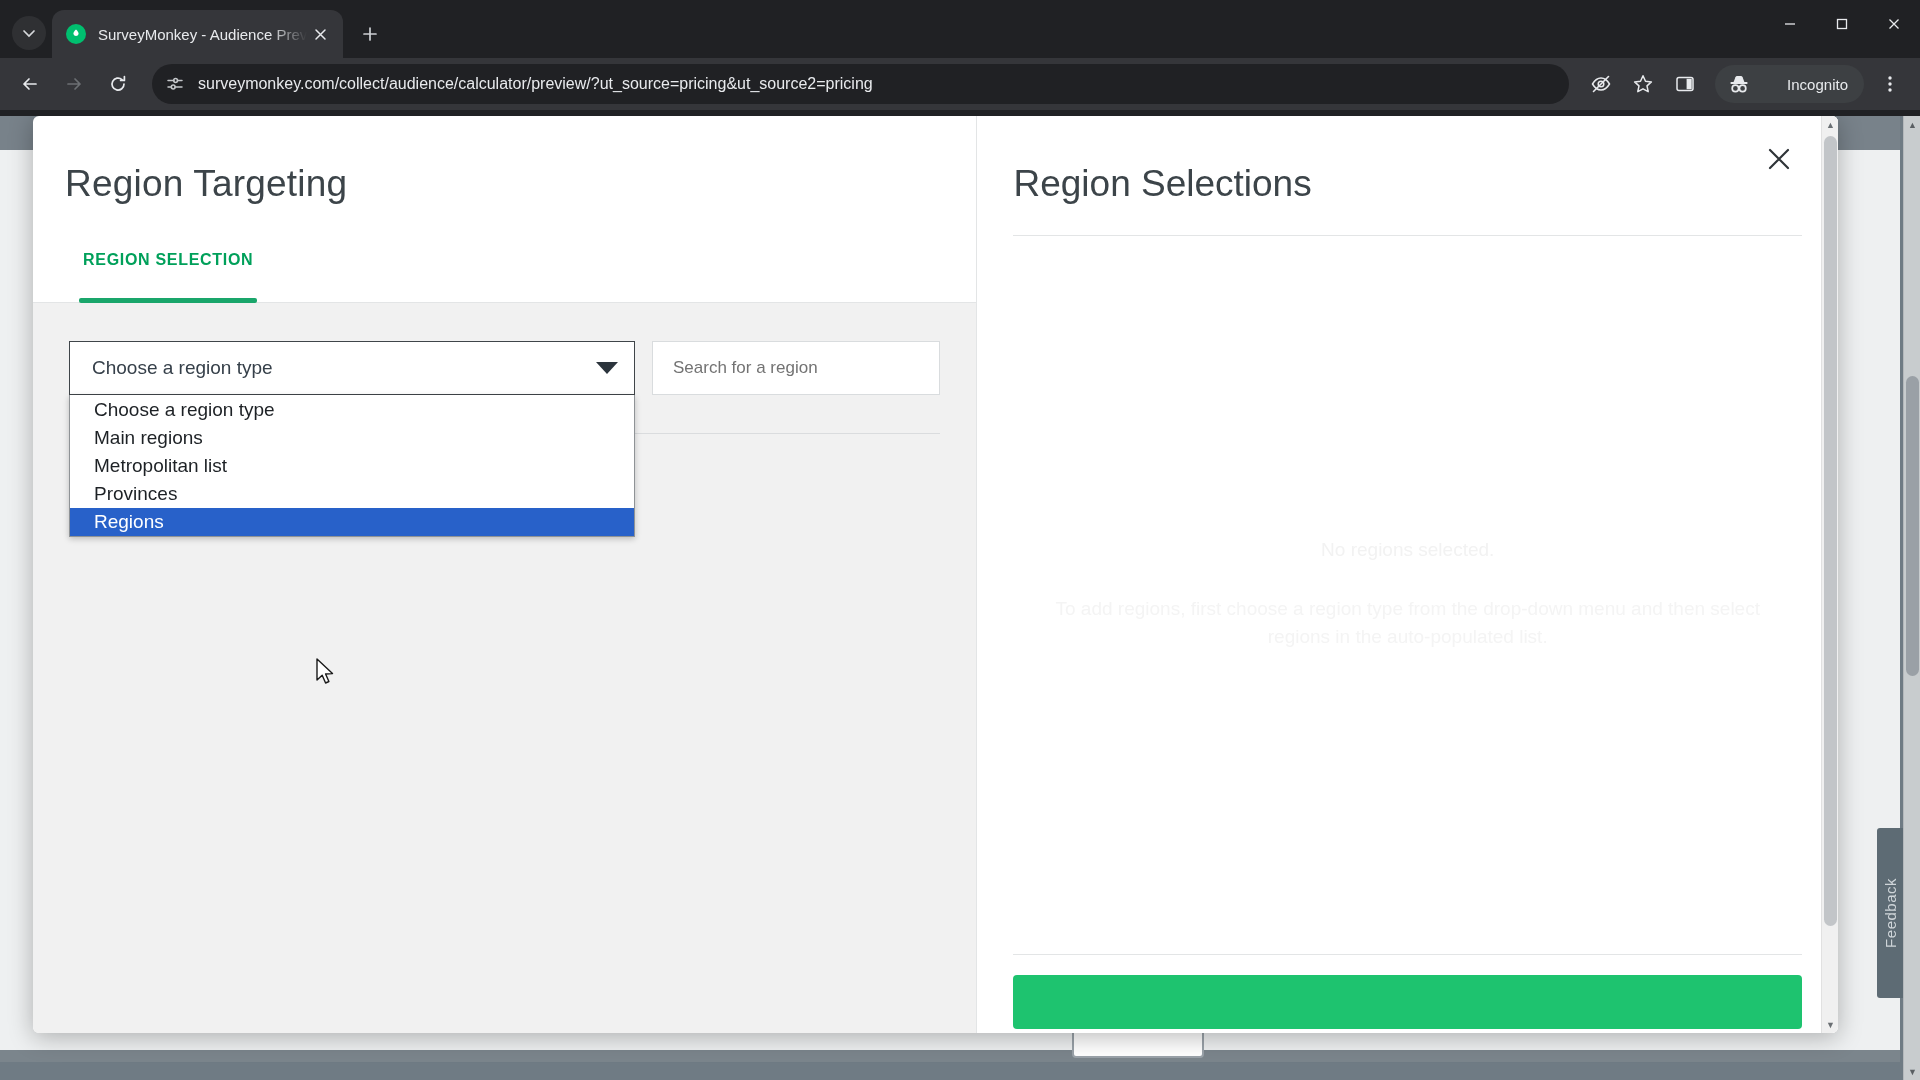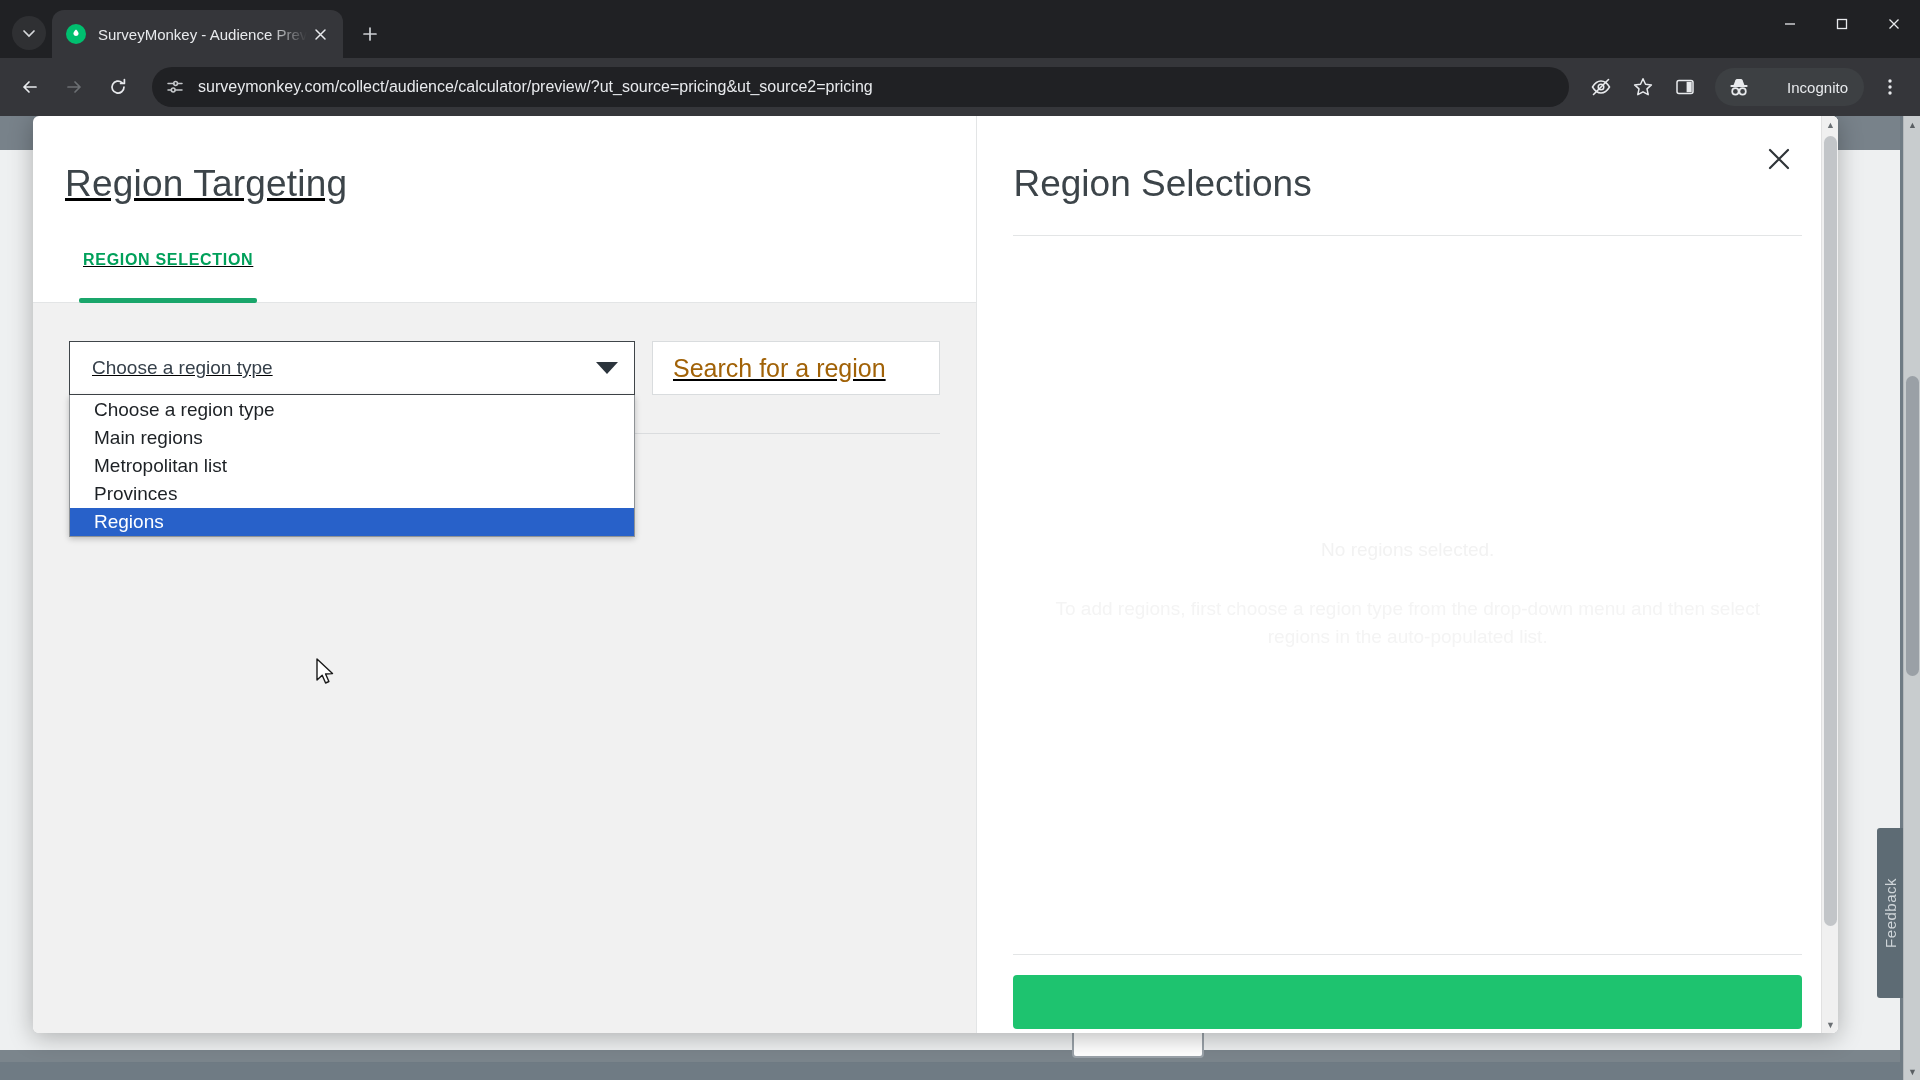--- a/index.html
+++ b/index.html
@@ -57,21 +57,21 @@
     position: absolute; right: 0; top: 0; height: 48px;
     display: flex; align-items: center;
   }
   .wc-btn {
     width: 52px; height: 48px; display: flex;
     align-items: center; justify-content: center;
     color: #e8eaed; cursor: pointer;
   }
 
   .toolbar {
-    height: 58px; background: #35363a;
+    height: 52px; background: #35363a;
     display: flex; align-items: center; padding: 0 10px;
   }
   .nav-btn {
     width: 40px; height: 40px; border-radius: 20px; margin-right: 4px;
     display: flex; align-items: center; justify-content: center;
     color: #e8eaed; cursor: pointer;
   }
   .nav-btn.disabled { color: #6c6f73; cursor: default; }
 
   .omnibox {
@@ -160,21 +160,20 @@
     background: #ffffff;
     border-radius: 6px;
     box-shadow: 0 4px 24px rgba(0,0,0,.28);
     display: flex;
     overflow: hidden;
   }
   .modal-left {
     width: 1200px; position: relative;
     display: flex; flex-direction: column;
     border-right: 1px solid #e3e5e6;
-    text-decoration: underline;
   }
   .modal-title {
     font-size: 37px; font-weight: 400; color: #3c4449;
     padding: 47px 0 0 32px; letter-spacing: .2px;
   }
   .tabs-row {
     margin-top: 42px;
     border-bottom: 1px solid #e3e5e6;
     display: flex; padding-left: 32px; height: 56px;
   }
@@ -222,21 +221,21 @@
     height: 28px; line-height: 24px; cursor: pointer; white-space: nowrap;
   }
   .select-option.selected { background: #2861c9; color: #ffffff; }
 
   .search-box {
     flex: 1 1 auto; height: 54px; margin-left: 17px;
     background: #ffffff; border: 1px solid #d9dcde;
     display: flex; align-items: center; padding: 0 20px;
     cursor: text;
   }
-  .search-placeholder { font-size: 25px; color: #a16207; }
+  .search-placeholder { font-size: 17px; color: #737373; }
 
   .divider-line {
     position: absolute; left: 36px; right: 36px; top: 130px;
     height: 1px; background: #dadcde;
   }
 
   
   .modal-right {
     flex: 1 1 auto; position: relative; background: #ffffff;
     display: flex; flex-direction: column;

